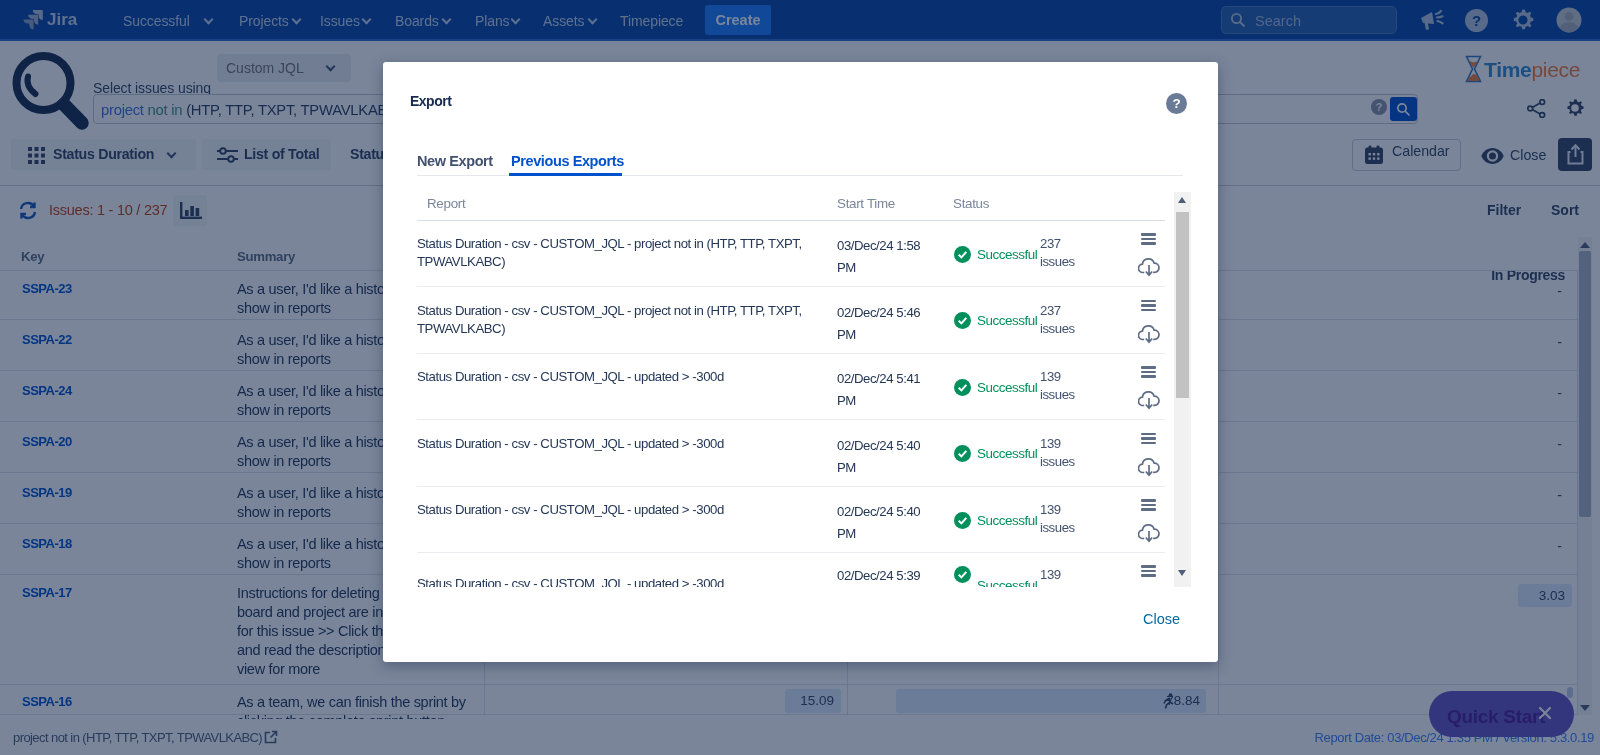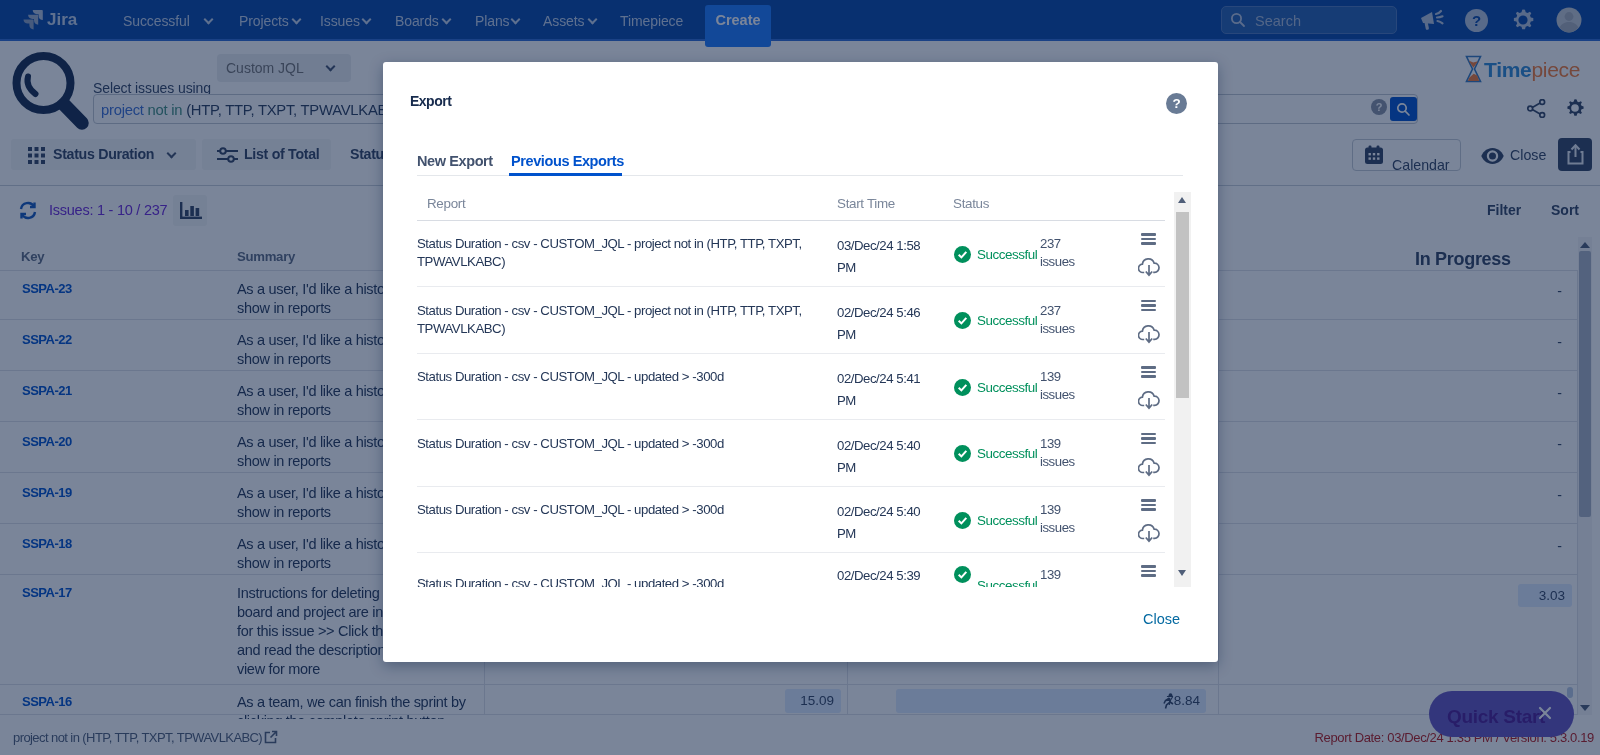--- a/index.html
+++ b/index.html
@@ -47,21 +47,21 @@
     <span class="chev" style="left:293px"></span>
 <div class="a mi" style="left:320px">Issues</div>
     <span class="chev" style="left:363px"></span>
 <div class="a mi" style="left:395px">Boards</div>
     <span class="chev" style="left:443px"></span>
 <div class="a mi" style="left:475px">Plans</div>
     <span class="chev" style="left:512px"></span>
 <div class="a mi" style="left:543px">Assets</div>
     <span class="chev" style="left:589px"></span>
 <div class="a mi" style="left:620px">Timepiece</div>
-<div class="a" style="left:705px;top:5px;width:66px;height:42px;background:#1D7AFC;border-radius:3px;color:#fff;font-size:14.5px;font-weight:bold;text-align:center;line-height:30px">Create</div>
+<div class="a" style="left:705px;top:5px;width:66px;height:30px;background:#1D7AFC;border-radius:3px;color:#fff;font-size:14.5px;font-weight:bold;text-align:center;line-height:30px">Create</div>
 
 <div class="a" style="left:1221px;top:6px;width:176px;height:28px;background:#2560b0;border:1px solid #4d79bd;border-radius:5px"></div>
 <svg class="a" style="left:1230px;top:12px" width="16" height="16" viewBox="0 0 16 16">
       <circle cx="6.5" cy="6.5" r="4.6" fill="none" stroke="#b9c7e0" stroke-width="1.8"></circle>
       <line x1="10" y1="10" x2="14" y2="14" stroke="#b9c7e0" stroke-width="1.8" stroke-linecap="round"></line>
     </svg>
 <div class="a" style="left:1255px;top:13px;color:#a8bad8;font-size:14.5px">Search</div>
 
 <svg class="a" style="left:1419px;top:7px" width="27" height="25" viewBox="0 0 27 25">
 <path fill="#b6c4dd" d="M2 11 L13 5 L15 17 L4 16z"></path>
@@ -160,21 +160,21 @@
 <rect x="12.5" y="0.5" width="3" height="4.5" rx="1.2" fill="#344563"></rect>
 <g fill="#fff">
         <rect x="4.5" y="8" width="2.4" height="2.4"></rect>
         <rect x="8.8" y="8" width="2.4" height="2.4"></rect>
         <rect x="13.1" y="8" width="2.4" height="2.4"></rect>
         <rect x="4.5" y="12.4" width="2.4" height="2.4"></rect>
         <rect x="8.8" y="12.4" width="2.4" height="2.4"></rect>
         <rect x="13.1" y="12.4" width="2.4" height="2.4"></rect>
       </g>
 </svg>
-<div class="a" style="left:1392px;top:157px;color:#344563;font-size:14.2px">Calendar</div>
+<div class="a" style="left:1392px;top:143px;color:#344563;font-size:14.2px">Calendar</div>
 
 <svg class="a" style="left:1481px;top:148px" width="23" height="16" viewBox="0 0 23 16">
 <path d="M11.5 0 C5 0 1.2 5.5 0.3 8 c.9 2.5 4.7 8 11.2 8 s10.3-5.5 11.2-8 C21.8 5.5 18 0 11.5 0z" fill="#344563"></path>
 <circle cx="11.5" cy="8" r="4.6" fill="#344563" stroke="#fff" stroke-width="2.2"></circle>
 </svg>
 <div class="a" style="left:1510px;top:146.5px;color:#344563;font-size:14.2px">Close</div>
 
 <div class="a" style="left:1558px;top:138px;width:34px;height:33px;background:#344563;border-radius:4px"></div>
 <svg class="a" style="left:1567px;top:144px" width="17" height="21" viewBox="0 0 17 21">
 <path d="M3.5 8 H1.5 V19.5 H15.5 V8 H13.5" fill="none" stroke="#e8ecf2" stroke-width="2"></path>
@@ -182,53 +182,53 @@
 <path d="M4.5 5.5 L8.5 1.2 L12.5 5.5" fill="none" stroke="#e8ecf2" stroke-width="2"></path>
 </svg>
 <div class="a hline" style="left:0;top:185px;width:1600px;background:#C9CFD8"></div>
 
 <svg class="a" style="left:18px;top:201px" width="20" height="19" viewBox="0 0 20 19">
 <path d="M3 8 A7 7 0 0 1 16 5.5" fill="none" stroke="#1558bc" stroke-width="2.4"></path>
 <path d="M16.5 1.5 v4.5 h-4.5" fill="none" stroke="#1558bc" stroke-width="2.4"></path>
 <path d="M17 11 A7 7 0 0 1 4 13.5" fill="none" stroke="#1558bc" stroke-width="2.4"></path>
 <path d="M3.5 17.5 v-4.5 h4.5" fill="none" stroke="#1558bc" stroke-width="2.4"></path>
 </svg>
-<div class="a" style="left:49px;top:202px;color:#6d28d9;font-size:14.5px;letter-spacing:-0.25px">Issues: 1 - 10 / 237</div>
+<div class="a" style="left:49px;top:202px;color:#c2410c;font-size:14.5px;letter-spacing:-0.25px">Issues: 1 - 10 / 237</div>
 <div class="a btn" style="left:173px;top:195px;width:34px;height:31px"></div>
 <svg class="a" style="left:180px;top:202px" width="22" height="17" viewBox="0 0 22 17">
 <line x1="1.2" y1="0" x2="1.2" y2="15.8" stroke="#344563" stroke-width="2.4"></line>
 <line x1="0" y1="15.8" x2="22" y2="15.8" stroke="#344563" stroke-width="2.4"></line>
 <rect x="5" y="8" width="3.6" height="6" fill="#344563"></rect>
 <rect x="10.3" y="4" width="3.6" height="10" fill="#344563"></rect>
 <rect x="15.6" y="6" width="3.6" height="8" fill="#344563"></rect>
 </svg>
 <div class="a" style="left:1487px;top:202px;color:#344563;font-size:14px;font-weight:bold">Filter</div>
 <div class="a" style="left:1551px;top:202px;color:#344563;font-size:14px;font-weight:bold">Sort</div>
 
 <div class="a" style="left:21px;top:249px;color:#5E6C84;font-size:13.2px;font-weight:bold;letter-spacing:-0.3px">Key</div>
 <div class="a" style="left:237px;top:249px;color:#5E6C84;font-size:13.2px;font-weight:bold;letter-spacing:-0.3px">Summary</div>
-<div class="a" style="left:1415px;top:249px;width:150px;color:#344563;font-size:18px;font-weight:bold;letter-spacing:-0.3px">In Progress</div>
+<div class="a" style="left:1415px;top:267px;width:150px;text-align:right;color:#344563;font-size:14px;font-weight:bold;letter-spacing:-0.3px">In Progress</div>
 <div class="a hline" style="left:0;top:270px;width:1577px"></div>
 <div class="a hline" style="left:0;top:319px;width:1577px"></div>
 <div class="a hline" style="left:0;top:370px;width:1577px"></div>
 <div class="a hline" style="left:0;top:421px;width:1577px"></div>
 <div class="a hline" style="left:0;top:472px;width:1577px"></div>
 <div class="a hline" style="left:0;top:523px;width:1577px"></div>
 <div class="a hline" style="left:0;top:574px;width:1577px"></div>
 <div class="a hline" style="left:0;top:684px;width:1577px"></div>
 <div class="a vline" style="left:484px;top:270px;height:445px"></div>
 <div class="a vline" style="left:847px;top:270px;height:445px"></div>
 <div class="a vline" style="left:1218px;top:270px;height:445px"></div>
 <div class="a vline" style="left:1577px;top:270px;height:445px"></div>
 
 <div class="a key" style="left:22px;top:281px">SSPA-23</div>
 <div class="a sum" style="left:237px;top:280px">As a user, I'd like a historical story to<br>show in reports</div>
 <div class="a key" style="left:22px;top:332px">SSPA-22</div>
 <div class="a sum" style="left:237px;top:331px">As a user, I'd like a historical story to<br>show in reports</div>
-<div class="a key" style="left:22px;top:383px">SSPA-21</div>
+<div class="a key" style="left:22px;top:383px">SSPA-24</div>
 <div class="a sum" style="left:237px;top:382px">As a user, I'd like a historical story to<br>show in reports</div>
 <div class="a key" style="left:22px;top:434px">SSPA-20</div>
 <div class="a sum" style="left:237px;top:433px">As a user, I'd like a historical story to<br>show in reports</div>
 <div class="a key" style="left:22px;top:485px">SSPA-19</div>
 <div class="a sum" style="left:237px;top:484px">As a user, I'd like a historical story to<br>show in reports</div>
 <div class="a key" style="left:22px;top:536px">SSPA-18</div>
 <div class="a sum" style="left:237px;top:535px">As a user, I'd like a historical story to<br>show in reports</div>
 <div class="a key" style="left:22px;top:585px">SSPA-17</div>
 <div class="a sum" style="left:237px;top:584px">Instructions for deleting this sample<br>board and project are in the comment<br>for this issue &gt;&gt; Click the "SSP" text<br>and read the description tab of this<br>view for more</div>
 <div class="a key" style="left:22px;top:694px">SSPA-16</div>
@@ -247,21 +247,21 @@
 <path d="M8.5 5 L4.5 7.5 L3 10.5 M8.5 5 L9 9 L5.5 12 L4.5 15.5 M9 9 l3 2 M4.5 7.5 l4-.5" fill="none" stroke="#344563" stroke-width="1.6"></path>
 </svg>
 
 <div class="a hline" style="left:0;top:714px;width:1577px"></div>
 <div class="a" style="left:0;top:719px;width:1600px;height:36px;background:#fff"></div>
 <div class="a" style="left:13px;top:730px;color:#505F79;font-size:13px;letter-spacing:-0.58px">project not in (HTP, TTP, TXPT, TPWAVLKABC)</div>
 <svg class="a" style="left:264px;top:730px" width="14" height="14" viewBox="0 0 14 14">
 <path d="M6 2.5 H1.5 V12.5 H11.5 V8" fill="none" stroke="#505F79" stroke-width="1.6"></path>
 <path d="M8 1.5 h4.5 V6 M12.2 1.8 L6.5 7.5" fill="none" stroke="#505F79" stroke-width="1.6"></path>
 </svg>
-<div class="a" style="left:1254px;top:730px;width:340px;text-align:right;color:#b91c1c;font-size:13px;letter-spacing:-0.35px;white-space:nowrap">Report Date: 03/Dec/24 1:35 PM / Version: 5.3.0.19</div>
+<div class="a" style="left:1254px;top:730px;width:340px;text-align:right;color:#3b82f6;font-size:13px;letter-spacing:-0.35px;white-space:nowrap">Report Date: 03/Dec/24 1:35 PM / Version: 5.3.0.19</div>
 
 <div class="a" style="left:1578px;top:237px;width:14px;height:478px;background:#f3f4f6"></div>
 <div class="a" style="left:1579px;top:251px;width:12px;height:266px;background:#aab4c4;border-radius:2px"></div>
 <div class="a" style="left:0;top:0;border-left:5px solid transparent;border-right:5px solid transparent;border-bottom:6px solid #505F79;left:1580px;top:242px"></div>
 <div class="a" style="border-left:5px solid transparent;border-right:5px solid transparent;border-top:6px solid #505F79;left:1580px;top:705px"></div>
 <div class="a" style="left:1567px;top:687px;width:6px;height:11px;background:#b9cbe4;border-radius:3px"></div>
 
 <div class="a" style="left:1429px;top:691px;width:145px;height:46px;background:#6554C0;border-radius:23px"></div>
 <div class="a" style="left:1447px;top:706px;color:#4c1d95;font-size:19px;font-weight:bold;letter-spacing:-0.3px">Quick Start</div>
 <svg class="a" style="left:1538px;top:706px" width="14" height="14" viewBox="0 0 14 14">

